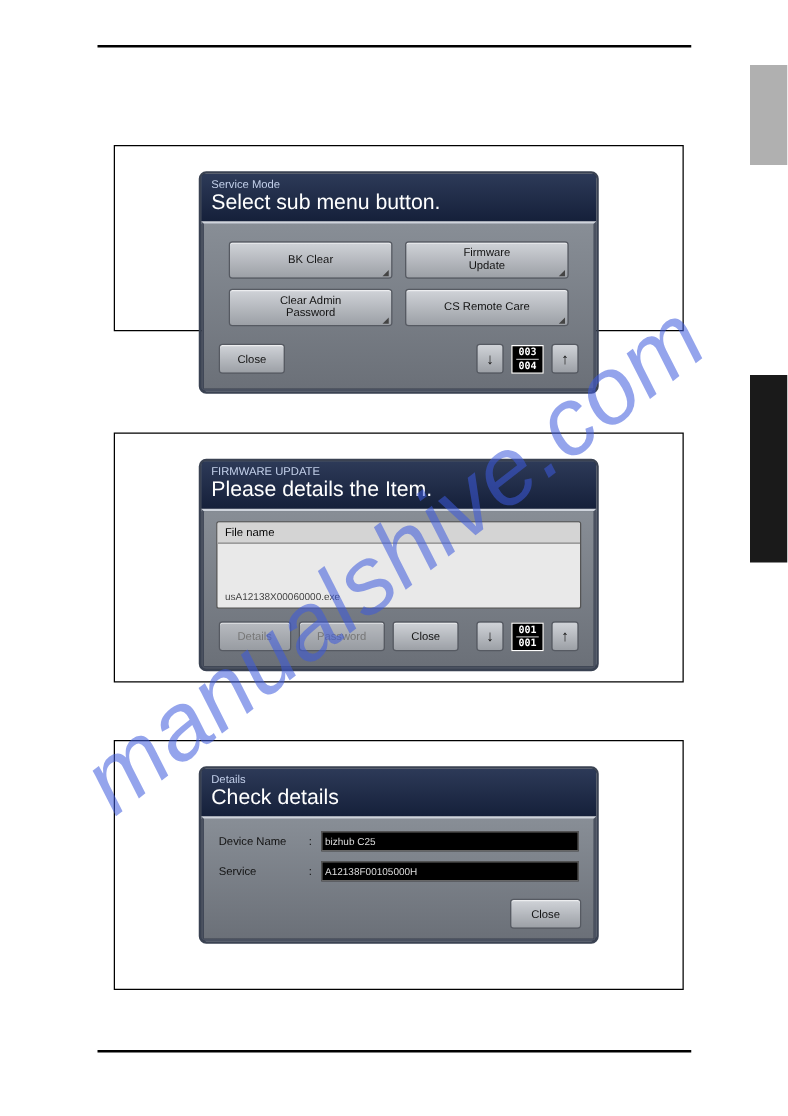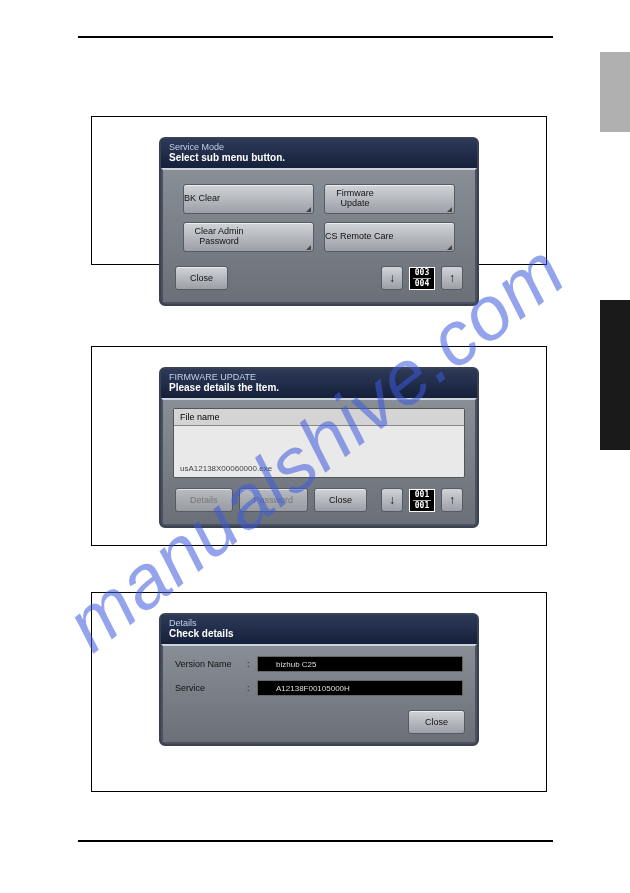--- a/index.html
+++ b/index.html
@@ -50,35 +50,35 @@
       border: 2px solid #3a4252;
       overflow: hidden;
     }
 
     .titlebar {
       padding: 3px 8px 5px 8px;
       background: linear-gradient(#2d3a58, #15203a);
       color: #fff;
     }
     .titlebar .small { font-size: 9px; color: #c3d0ea; }
-    .titlebar .big { font-size: 10px; font-weight: bold; }
+    .titlebar .big { font-size: 17px; font-weight: normal; }
 
     .screen-body {
       background: linear-gradient(#888e96, #6b7078);
       border: 2px solid #4a5160;
       border-top-color: #cfd4dc;
       padding: 8px 6px;
       min-height: 100px;
       position: relative;
     }
 
     .btn {
       display: inline-flex;
       align-items: center;
-      justify-content: flex-start;
+      justify-content: center;
       background: linear-gradient(#d0d3d8, #9ca0a6);
       border: 1px solid #565a62;
       border-radius: 3px;
       font-size: 9px;
       color: #111;
       box-shadow: inset 0 1px 0 rgba(255,255,255,0.6);
       cursor: pointer;
       position: relative;
     }
     .btn.disabled { color: #777; background: linear-gradient(#b8bbc0, #989ca2); cursor: default; }
@@ -126,21 +126,21 @@
     }
     .file-list .header { background: #d4d4d4; padding: 3px 6px; font-size: 9px; border-bottom: 1px solid #888; }
     .file-list .row { padding: 2px 6px; font-size: 8px; color: #444; filter: blur(0.6px); margin-top: 36px; }
 
     .details-body { padding: 10px 12px 30px 12px; }
     .detail-row { display: flex; align-items: center; margin-bottom: 8px; }
     .detail-row .label { width: 72px; font-size: 9px; color: #111; }
     .detail-row .colon { width: 10px; font-size: 9px; color: #111; }
     .detail-row .value {
       flex: 1; background: #000; border: 1px solid #666;
-      color: #ddd; font-size: 8px; padding: 3px 18px; height: 16px;
+      color: #ddd; font-size: 8px; padding: 3px 2px; height: 16px;
       filter: blur(0.4px);
     }
     .details-close { position: absolute; right: 10px; bottom: 8px; height: 24px; padding: 0 16px; }
   </style>
 </head>
 <body>
 
 <div class="hr-top"></div>
 <div class="hr-bottom"></div>
 <div class="side-tab-1"></div>
@@ -234,21 +234,21 @@
 </div>
 
 <div class="panel-wrap pw3">
   <div class="device-screen">
     <div class="titlebar">
       <div class="small">Details</div>
       <div class="big">Check details</div>
     </div>
     <div class="screen-body details-body">
       <div class="detail-row">
-        <div class="label">Version Name</div>
+        <div class="label">Device Name</div>
         <div class="colon">:</div>
         <div class="value">bizhub C25</div>
       </div>
       <div class="detail-row">
         <div class="label">Service</div>
         <div class="colon">:</div>
         <div class="value">A12138F00105000H</div>
       </div>
       <div class="btn details-close">
           <span>Close</span>

